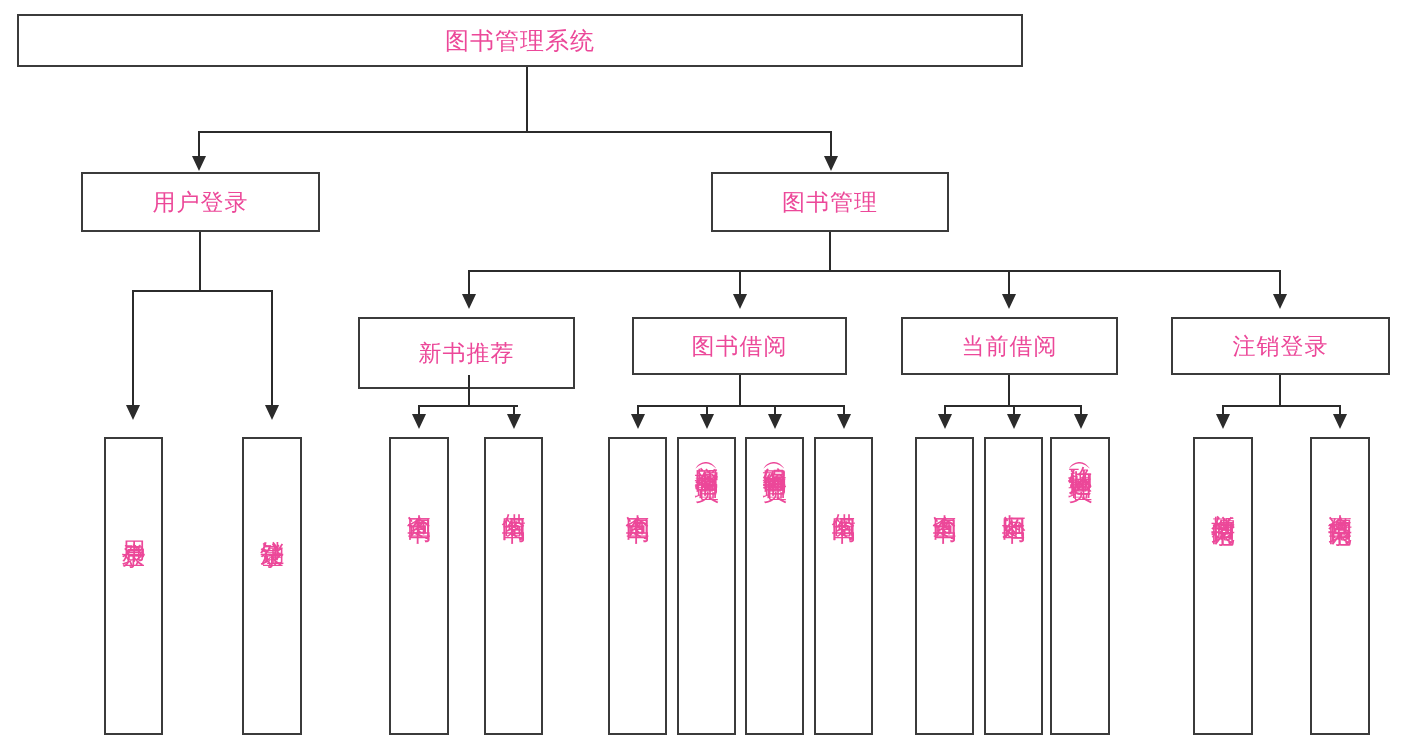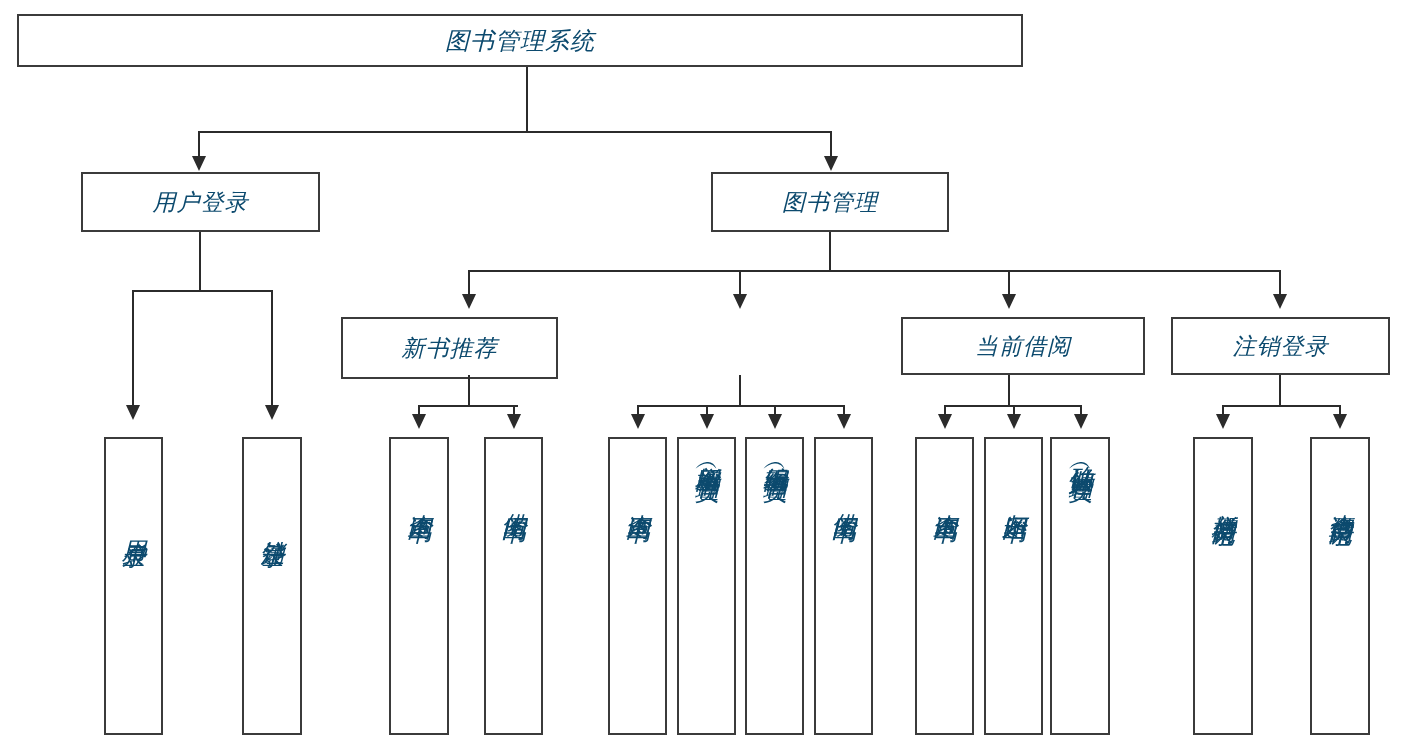--- a/index.html
+++ b/index.html
@@ -20,24 +20,23 @@
   .node {
     position: absolute;
     box-sizing: border-box;
     border: 2px solid #3b3b3b;
     background: #ffffff;
     display: flex;
     align-items: center;
     justify-content: center;
   }
   .node-label {
-    color: #0c4a6e;
+    color: #ec4899;
     white-space: nowrap;
     letter-spacing: 1px;
-    font-style: italic;
   }
   
   .node.horiz .node-label {
     font-size: 23px;
     line-height: 1;
   }
   .node.root .node-label {
     font-size: 24px;
   }
   
@@ -126,26 +125,29 @@
   <div class="ln-h" style="left:468px; top:270px; width:813px;"></div>
   <div class="ln-v" style="left:468px; top:270px; height:25px;"></div>
   <div class="arrow" style="left:462px; top:294px;"></div>
   <div class="ln-v" style="left:739px; top:270px; height:25px;"></div>
   <div class="arrow" style="left:733px; top:294px;"></div>
   <div class="ln-v" style="left:1008px; top:270px; height:25px;"></div>
   <div class="arrow" style="left:1002px; top:294px;"></div>
   <div class="ln-v" style="left:1279px; top:270px; height:25px;"></div>
   <div class="arrow" style="left:1273px; top:294px;"></div>
 
-  <div class="node horiz" style="left:341px; top:317px; width:217px; height:62px;">
+  <div class="node horiz" style="left:358px; top:317px; width:217px; height:72px;">
     <span class="node-label">新书推荐</span>
   </div>
 
-
-  <div class="node horiz" style="left:901px; top:317px; width:244px; height:58px;">
+  <div class="node horiz" style="left:632px; top:317px; width:215px; height:58px;">
+    <span class="node-label">图书借阅</span>
+  </div>
+
+  <div class="node horiz" style="left:901px; top:317px; width:217px; height:58px;">
     <span class="node-label">当前借阅</span>
   </div>
 
   <div class="node horiz" style="left:1171px; top:317px; width:219px; height:58px;">
     <span class="node-label">注销登录</span>
   </div>
 
   <div class="ln-v" style="left:468px; top:375px; height:31px;"></div>
   <div class="ln-h" style="left:418px; top:405px; width:100px;"></div>
   <div class="ln-v" style="left:418px; top:405px; height:10px;"></div>

